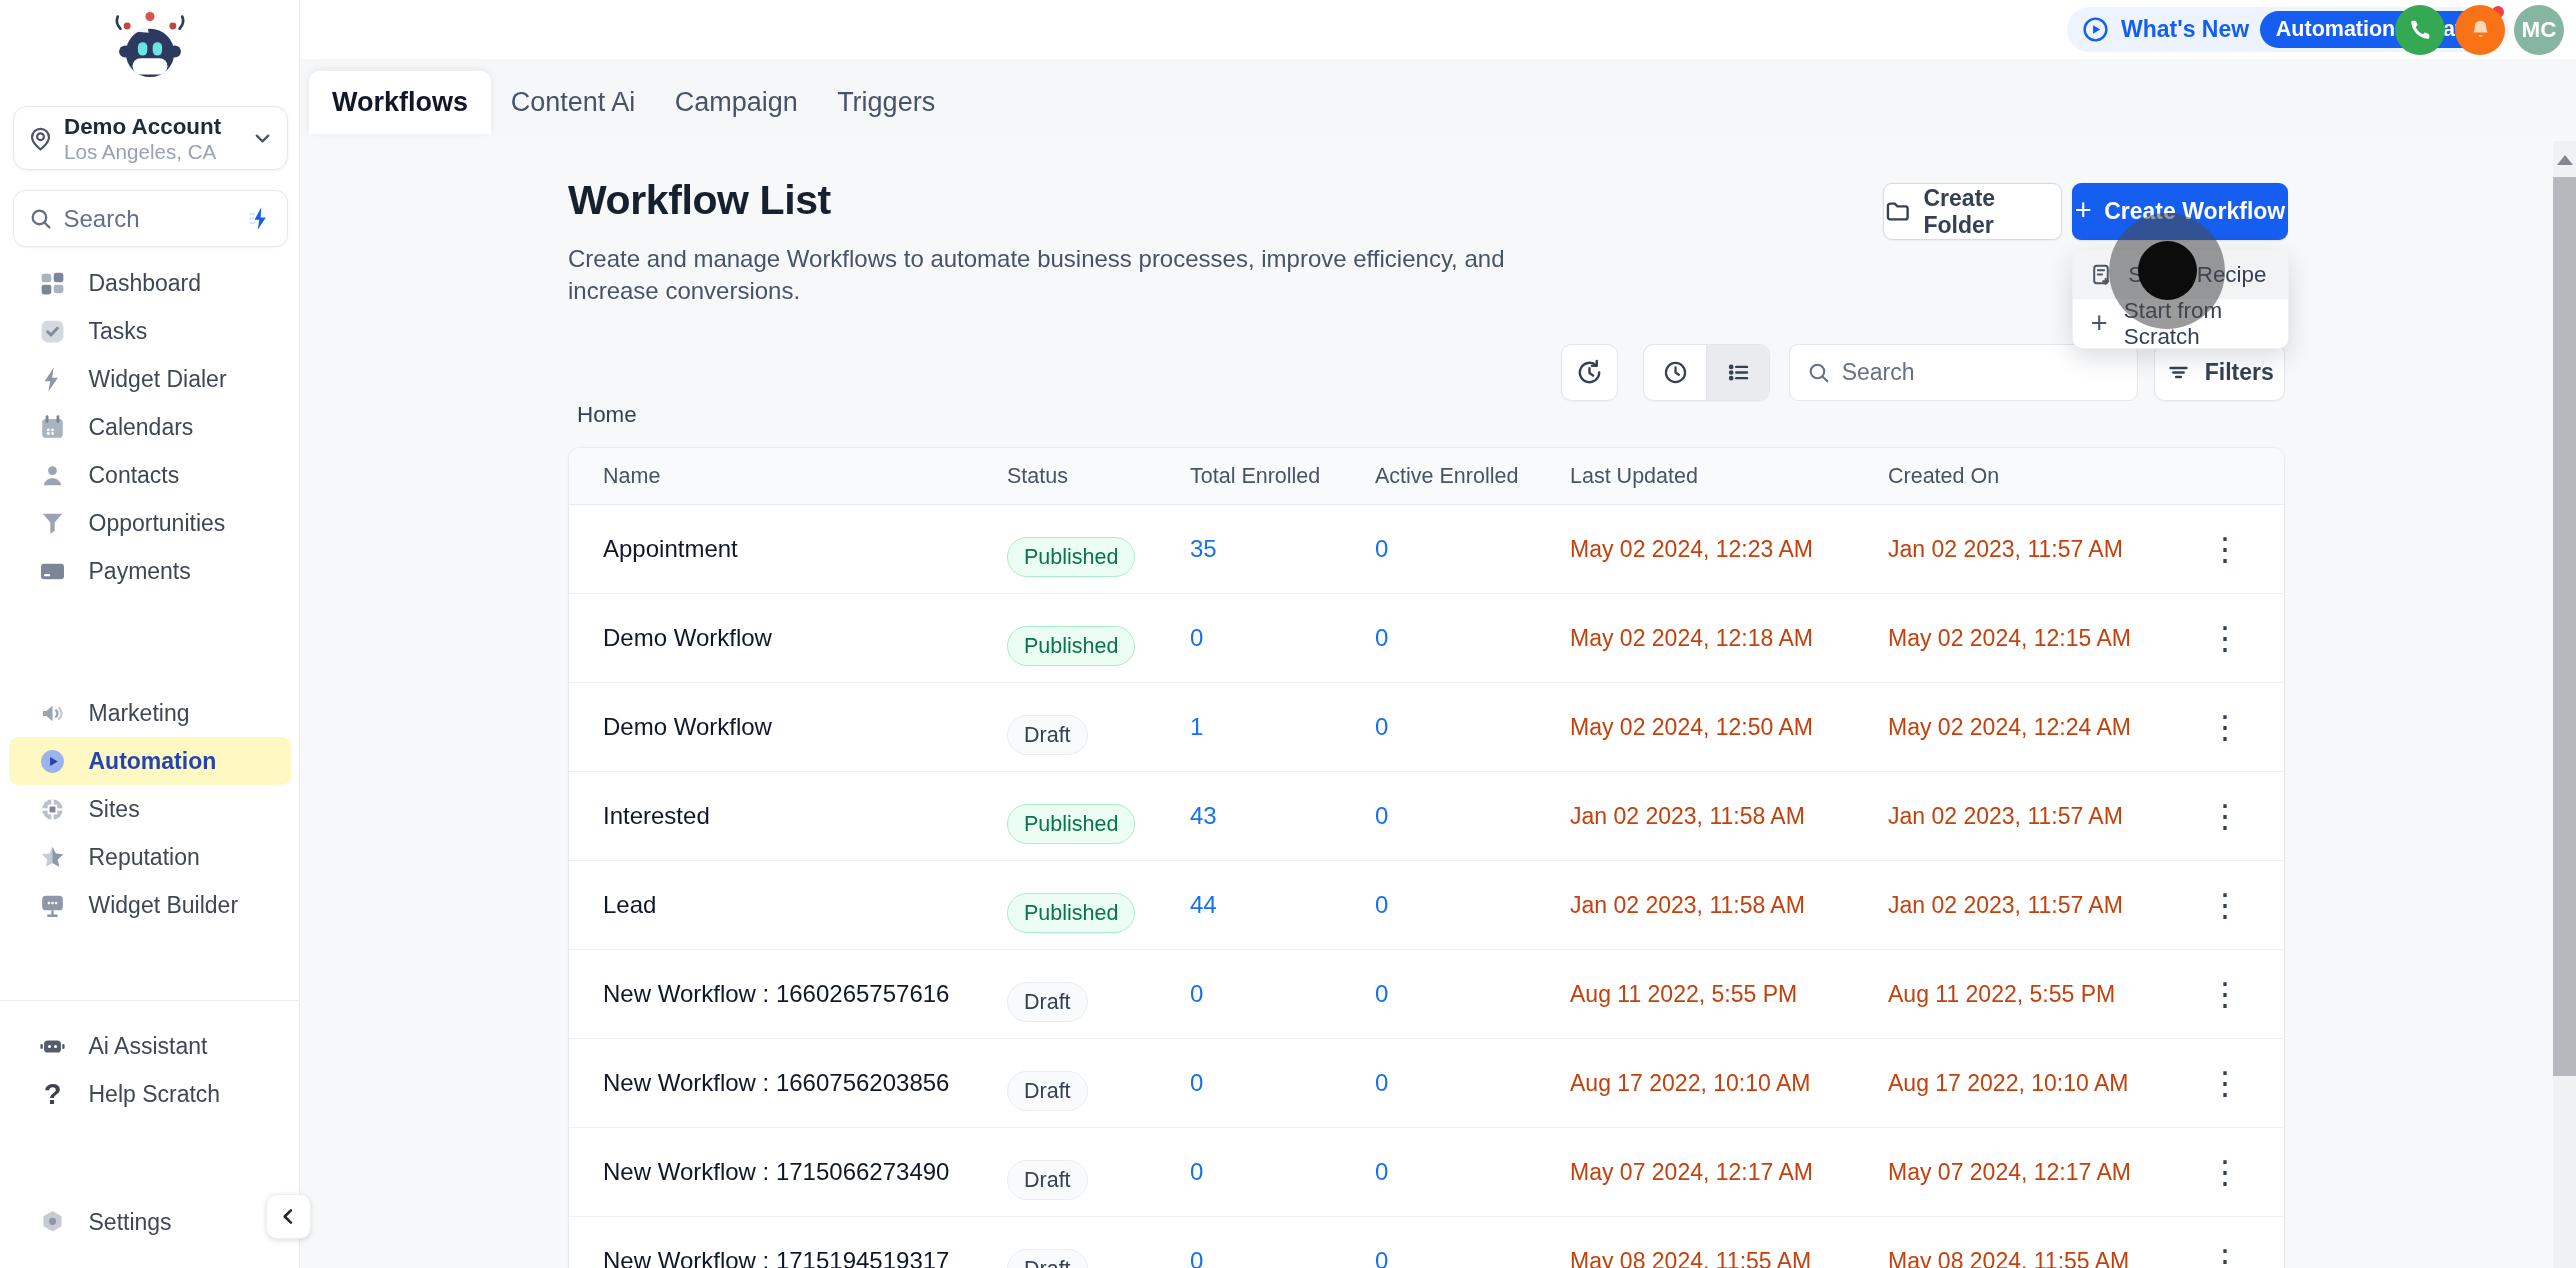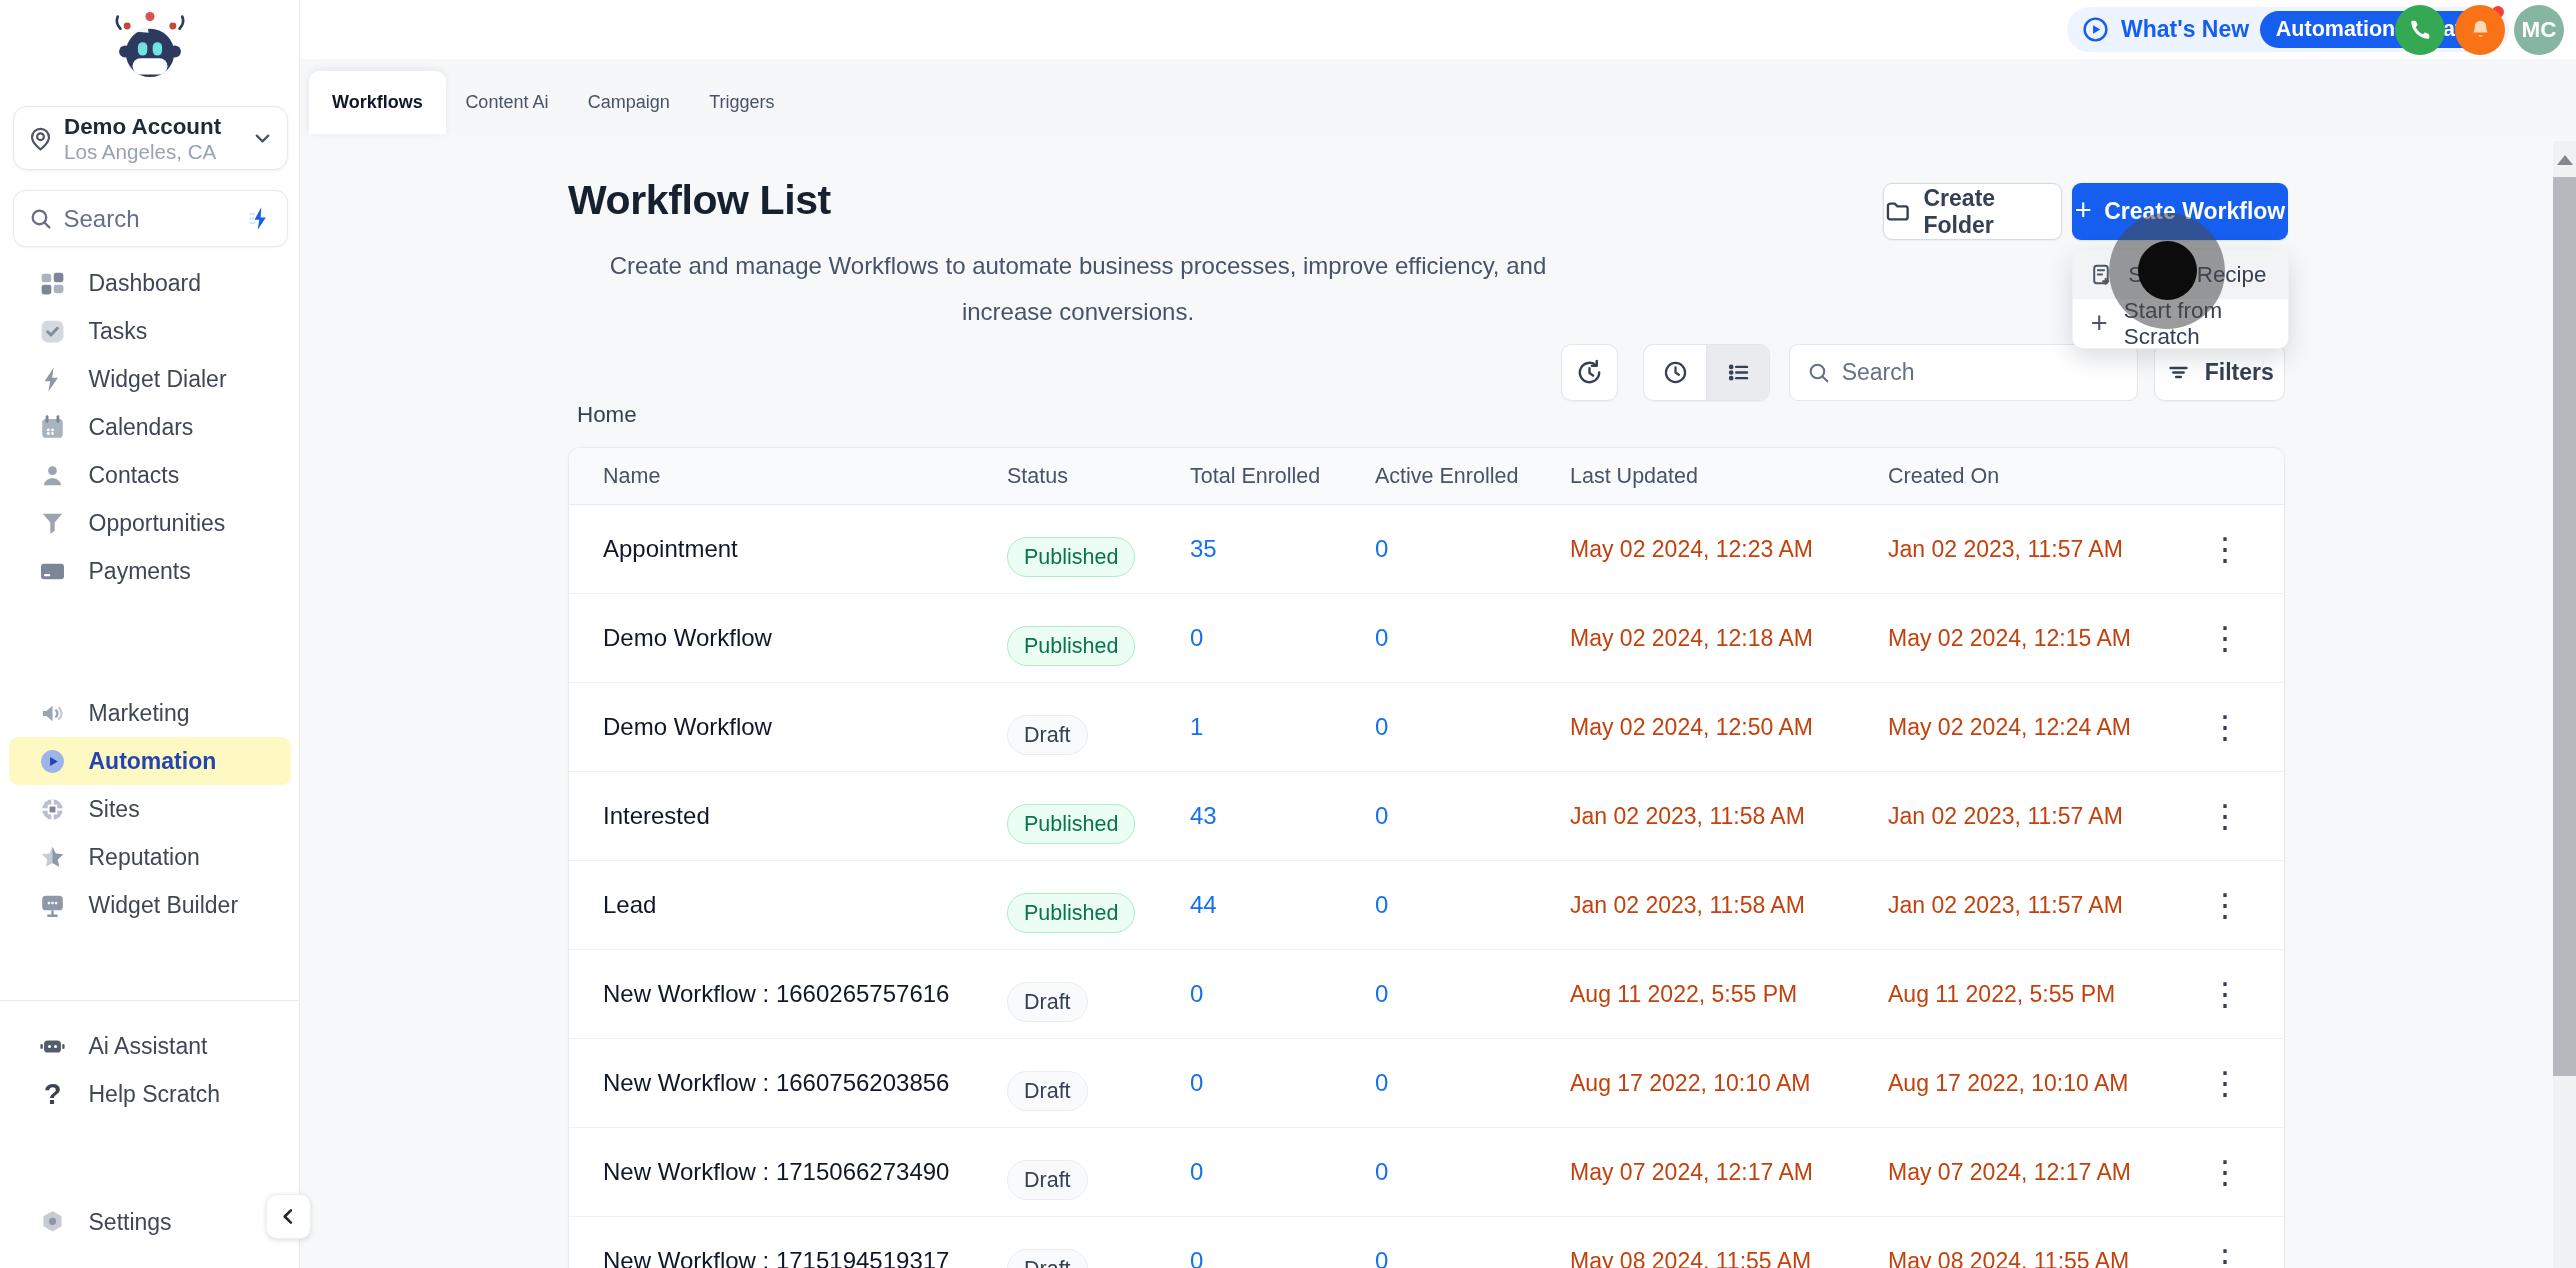--- a/index.html
+++ b/index.html
@@ -48,28 +48,28 @@
     background:#f53d3d; border:2.7px solid #fff; }
   .circ-btn { position:absolute; top:4.5px; width:50px; height:50px; border-radius:50%;
     display:flex; align-items:center; justify-content:center; cursor:pointer; }
   .phone-btn { left:2095px; background:#34a853; }
   .bell-btn { left:2155px; background:#f97316; }
   .avatar { left:2214px; background:#86b5a1; color:#fff; font-size:22.4px; font-weight:700; }
 
   
   .tabbar { position:absolute; left:300px; top:59px; right:0; height:75px; background:#f6f7f9; z-index:19;
     display:flex; align-items:flex-end; padding-left:9px; }
-  .tab { font-size:18px; color:#475467; padding:0 19.7px; height:63px; display:flex; align-items:center; cursor:pointer;text-align:right; }
+  .tab { font-size:27px; color:#475467; padding:0 19.7px; height:63px; display:flex; align-items:center; cursor:pointer;text-align:right; }
   .tab.active { background:#fff; color:#101828; font-weight:700; border-radius:10.7px 10.7px 0 0;
     box-shadow:0 -1.8px 7.2px rgba(16,24,40,.07); padding:0 23px; }
 
   
   .content { position:absolute; left:300px; top:134px; right:0; bottom:0; background:#f7f8fa; overflow:hidden; }
   .page-title { position:absolute; left:268px; top:43px; font-size:41px; font-weight:700; color:#16202e; letter-spacing:-0.4px; }
-  .page-subtitle { position:absolute; left:268px; top:109px; width:1020px; font-size:24px; line-height:46px; color:#475467;text-align:center; }
+  .page-subtitle { position:absolute; left:268px; top:109px; width:1020px; font-size:24px; line-height:32px; color:#475467; }
 
   .btn { display:flex; align-items:center; justify-content:center; gap:12.5px; height:57px;
     border-radius:9px; font-size:23px; cursor:pointer; }
   .btn-folder { position:absolute; left:1583px; top:49px; width:179px; background:#fff;
     border:0.9px solid #d6dae1; color:#344054; font-weight:600; box-shadow:0 0.9px 1.8px rgba(16,24,40,.05); }
   .btn-create { position:absolute; left:1772px; top:49px; width:216px; background:#155eef;
     color:#fff; font-weight:600; box-shadow:0 0.9px 1.8px rgba(16,24,40,.1); }
 
   .create-menu { position:absolute; left:1772px; top:115px; width:217px; background:#fff;
     border:0.9px solid #eef0f3; border-radius:10.7px; box-shadow:0 9px 25px rgba(16,24,40,.15); z-index:50; overflow:hidden; }

